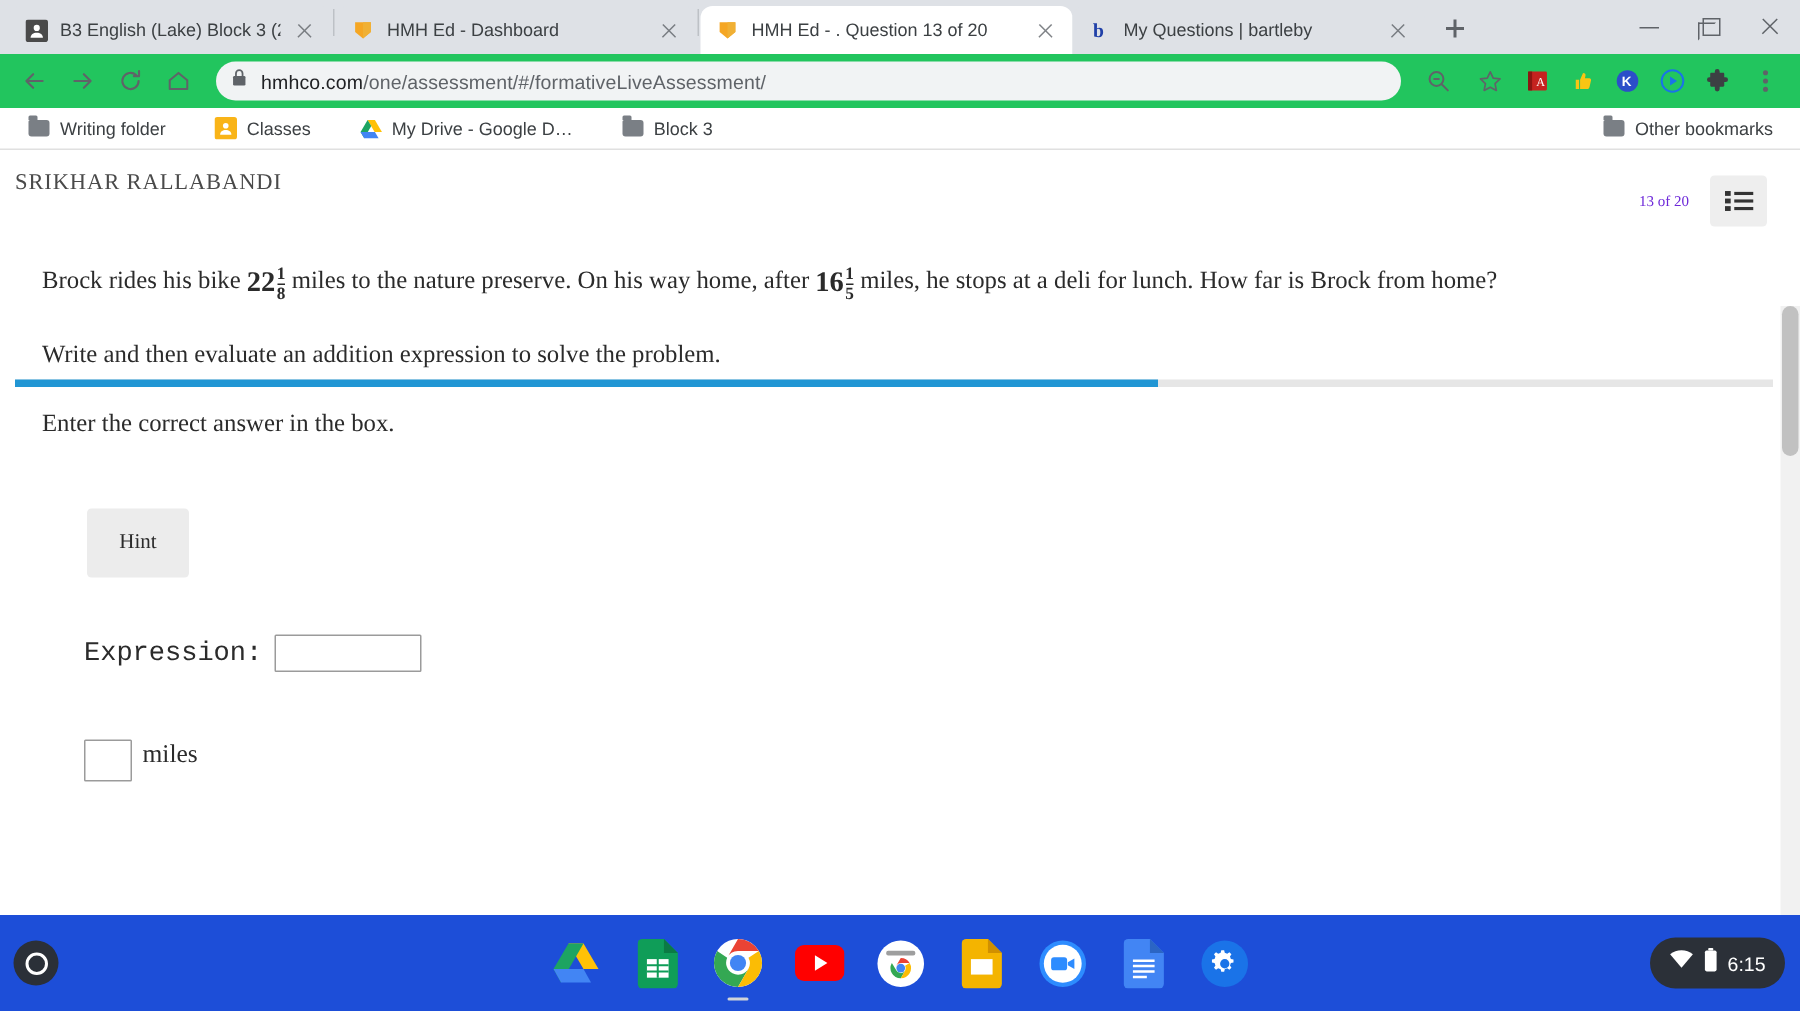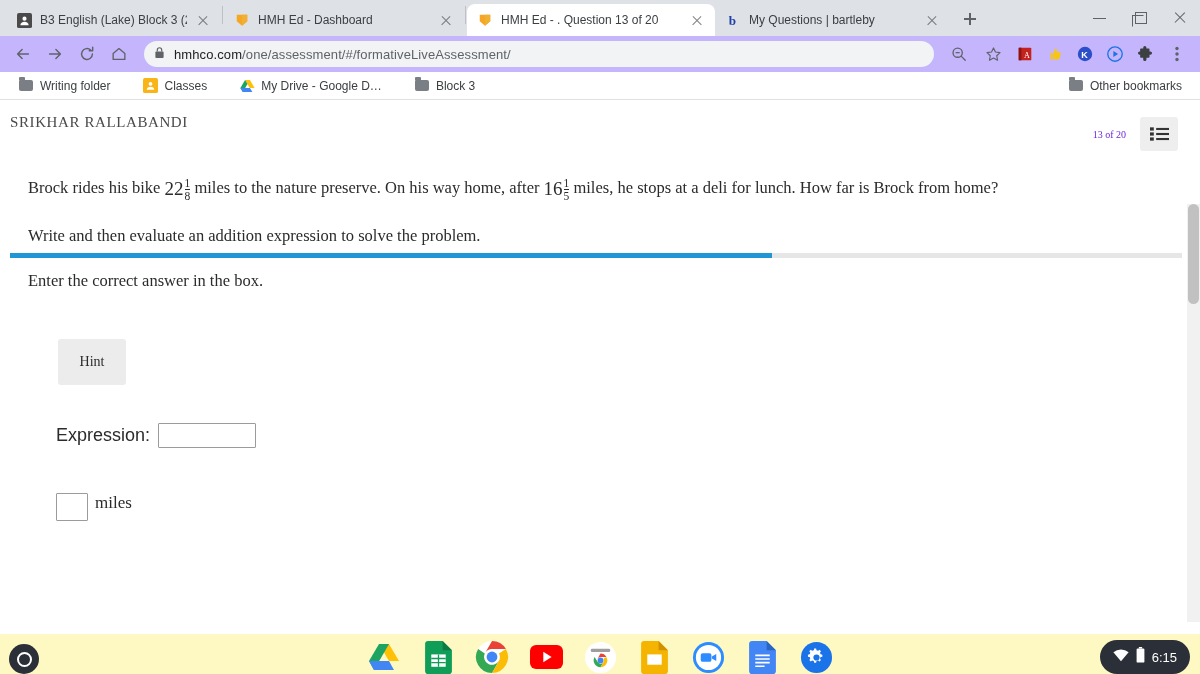--- a/index.html
+++ b/index.html
@@ -77,21 +77,21 @@
   }
   .wc-close::before, .wc-close::after {
     content: ""; position: absolute; left: 13px; top: 15.3px;
     width: 14px; height: 1.4px; background: #5f6368;
   }
   .wc-close::before { transform: rotate(45deg); }
   .wc-close::after  { transform: rotate(-45deg); }
 
   
   .toolbar {
-    height: 36px; background: #c4b5fd; display: flex;
+    height: 36px; background: #22c55e; display: flex;
     align-items: center; padding: 0 8px; gap: 2px;
   }
   .tbtn {
     width: 30px; height: 30px; display: flex;
     align-items: center; justify-content: center; border-radius: 50%;
     color: #5f6368;
   }
   .omnibox {
     flex: 1 1 auto; height: 26px; background: #f1f3f4;
     border-radius: 13px; display: flex; align-items: center;
@@ -163,58 +163,58 @@
   .progress-bar { height: 5px; background: #2196d4; }
 
   .qbody { padding: 44px 0 0 28px; }
   .qtext {
     font-family: "Liberation Serif", serif;
     font-size: 16.5px; color: #2b2b2b; line-height: 1.5;
   }
   .qtext.row2 { margin-top: 20px; }
   .qtext.row3 { margin-top: 21px; }
 
-  .mixed { display: inline-block; vertical-align: -0.15em; }
+  .mixed { display: inline-block; vertical-align: -0.15em; font-weight: bold; }
   .mixed .whole { font-size: 19px; }
   .frac {
     display: inline-block; vertical-align: -0.42em;
     text-align: center; font-size: 11.5px; line-height: 1.06;
     margin-left: 1px;
   }
   .frac .num { display: block; }
   .frac .den { display: block; border-top: 1px solid #2b2b2b; }
 
   .hint-btn {
     margin: 45px 0 0 30px; width: 68px; height: 46px;
     background: #ececec; border: none; border-radius: 3px;
     font-family: "Liberation Serif", serif; font-size: 14px; color: #2b2b2b;
     display: flex; align-items: center; justify-content: center; text-align: right;
   }
 
   .expr-row {
     display: flex; align-items: center; gap: 8px;
     margin: 38px 0 0 28px;
   }
-  .expr-label { font-family: Liberation Sans, sans-serif; font-size: 18px; color: #2b2b2b; }
+  .expr-label { font-family: Liberation Mono, monospace; font-size: 18px; color: #2b2b2b; }
   .expr-input {
     width: 98px; height: 25px; border: 1px solid #9b9b9b;
     background: #ffffff; border-radius: 1px;
   }
 
   .ans-row { display: flex; align-items: flex-start; gap: 7px; margin: 45px 0 0 28px; }
   .ans-input {
     width: 32px; height: 28px; border: 1px solid #9b9b9b;
     background: #ffffff; border-radius: 1px;
   }
   .ans-unit { font-family: "Liberation Serif", serif; font-size: 17px; color: #2b2b2b; }
 
   
   .shelf {
-    position: absolute; left: 0; bottom: 0; width: 1200px; height: 40px;
-    background: #fef9c3; display: flex; align-items: flex-end;
+    position: absolute; left: 0; bottom: 0; width: 1200px; height: 64px;
+    background: #1d4ed8; display: flex; align-items: center;
   }
   .launcher {
     width: 30px; height: 30px; margin-left: 9px; border-radius: 50%;
     background: #2b3038; display: flex; align-items: center; justify-content: center;
   }
   .launcher-ring {
     width: 15px; height: 15px; border-radius: 50%;
     border: 2.2px solid #ffffff;
   }
   .shelf-apps {

